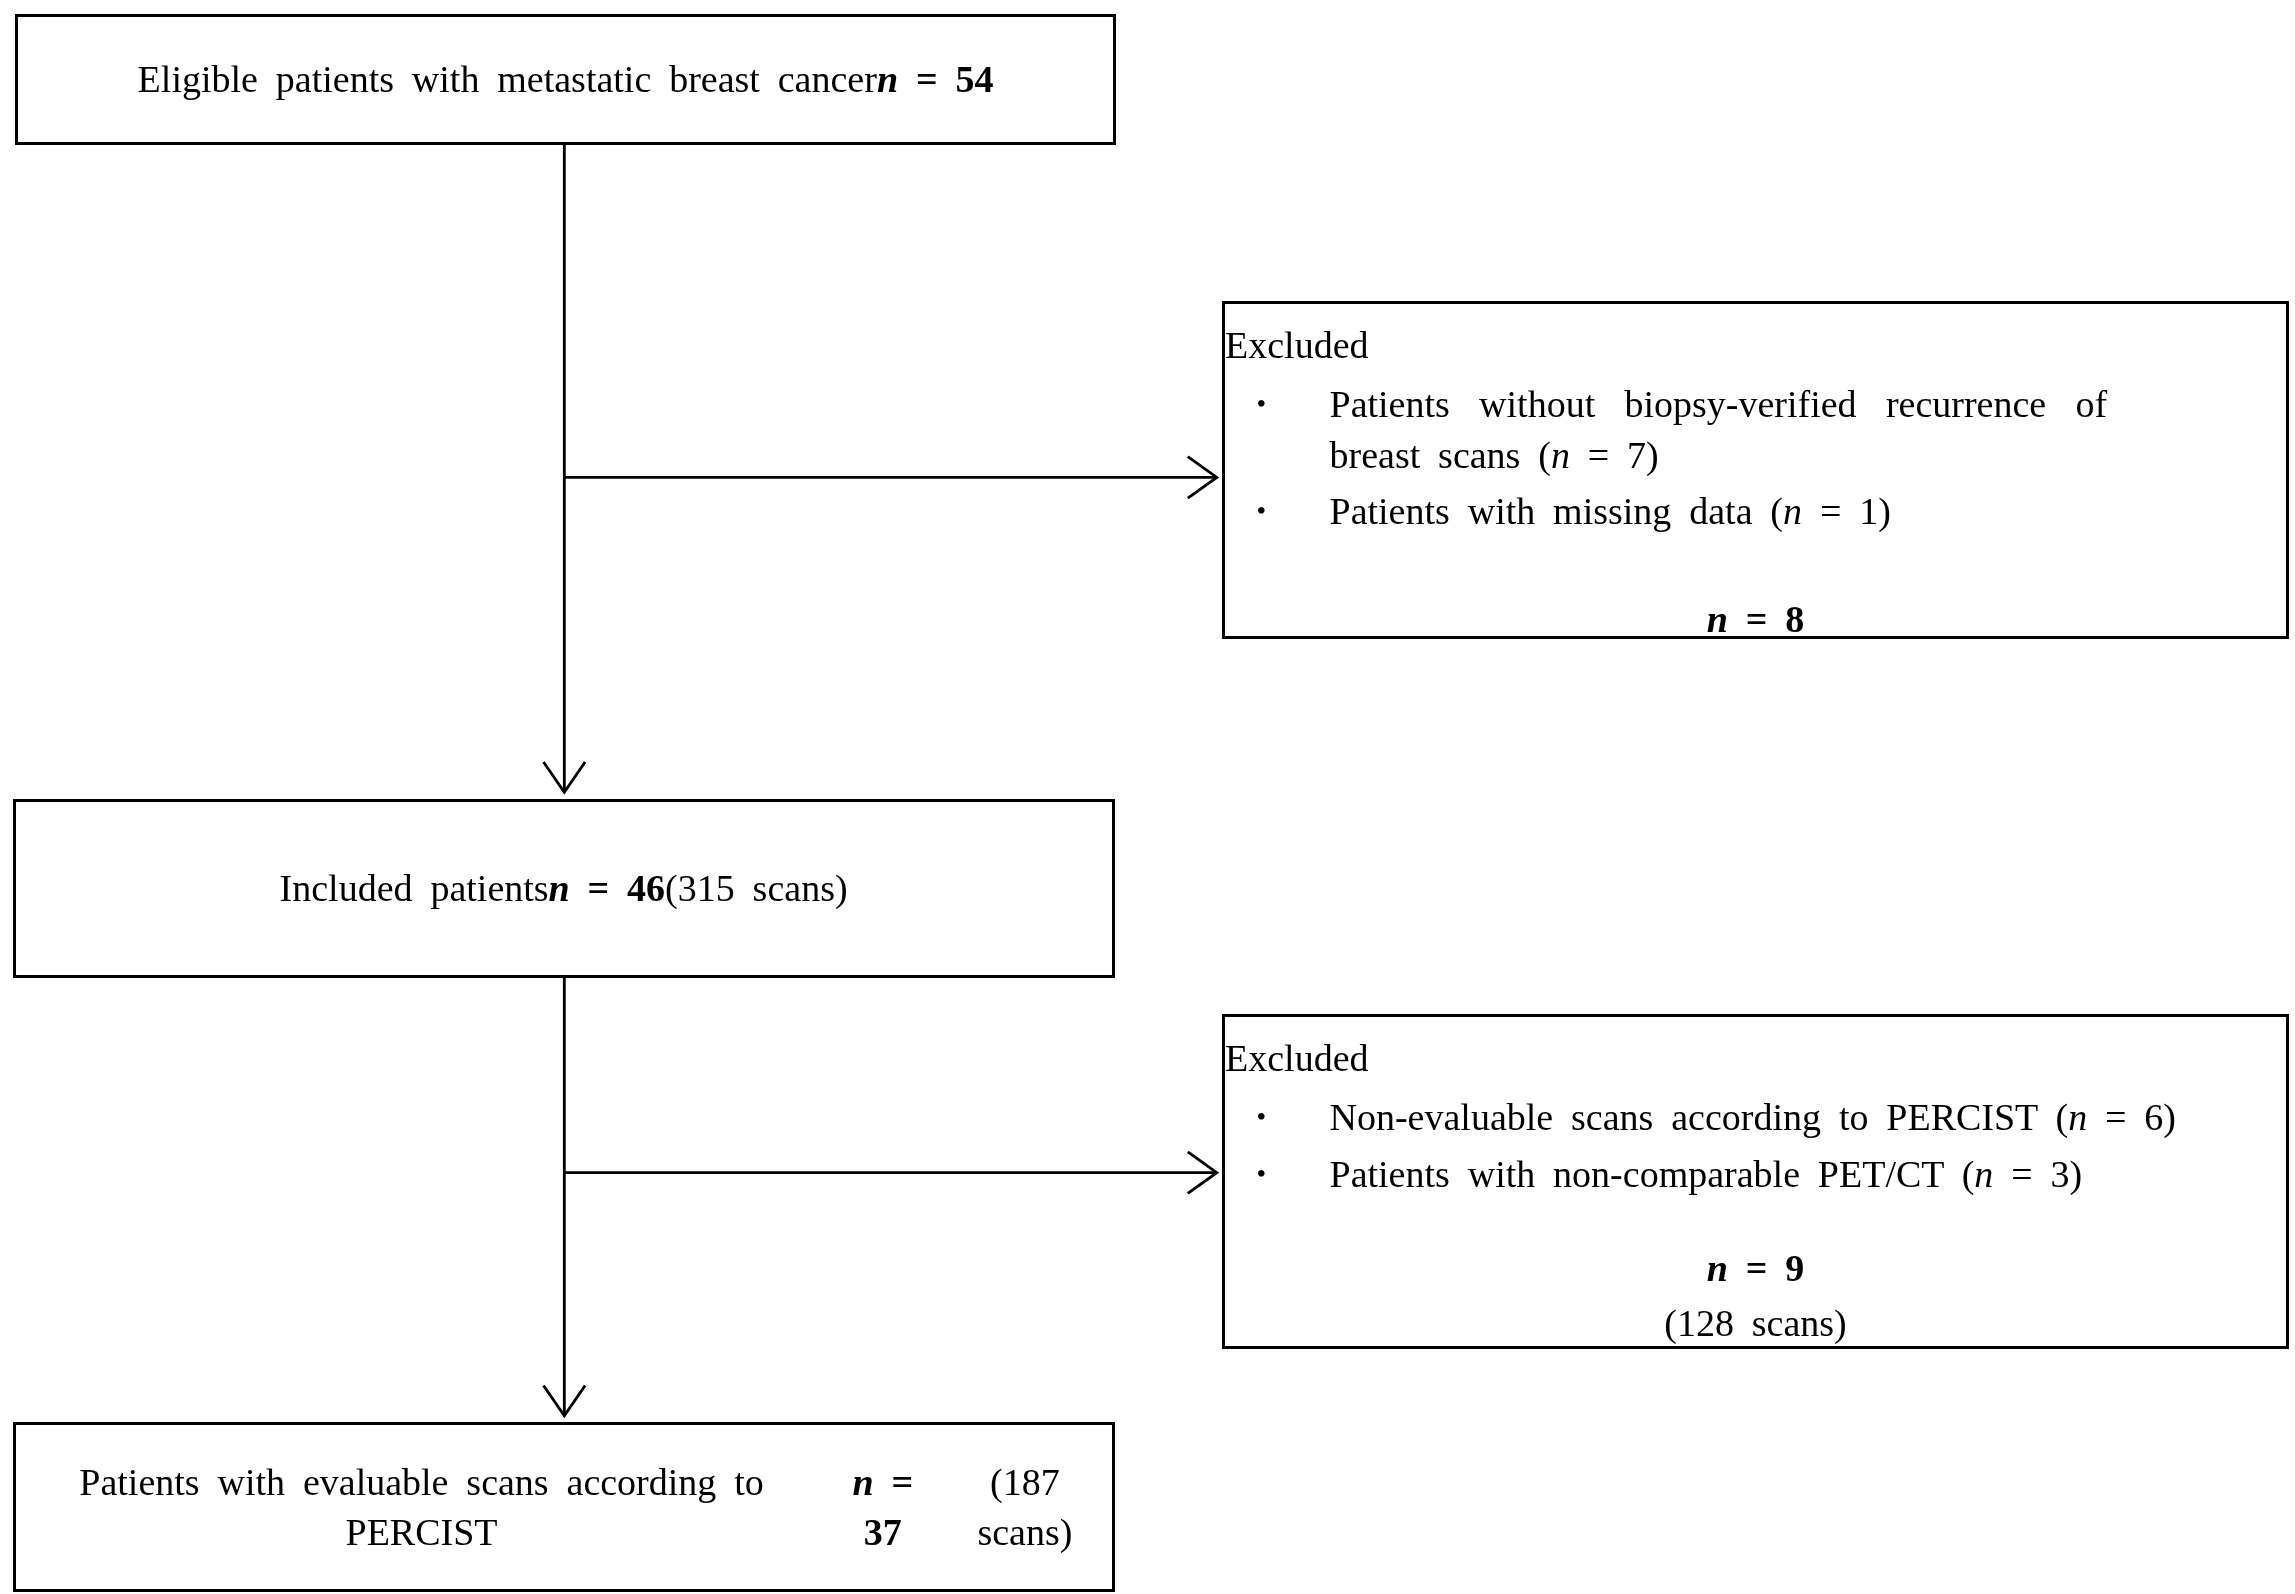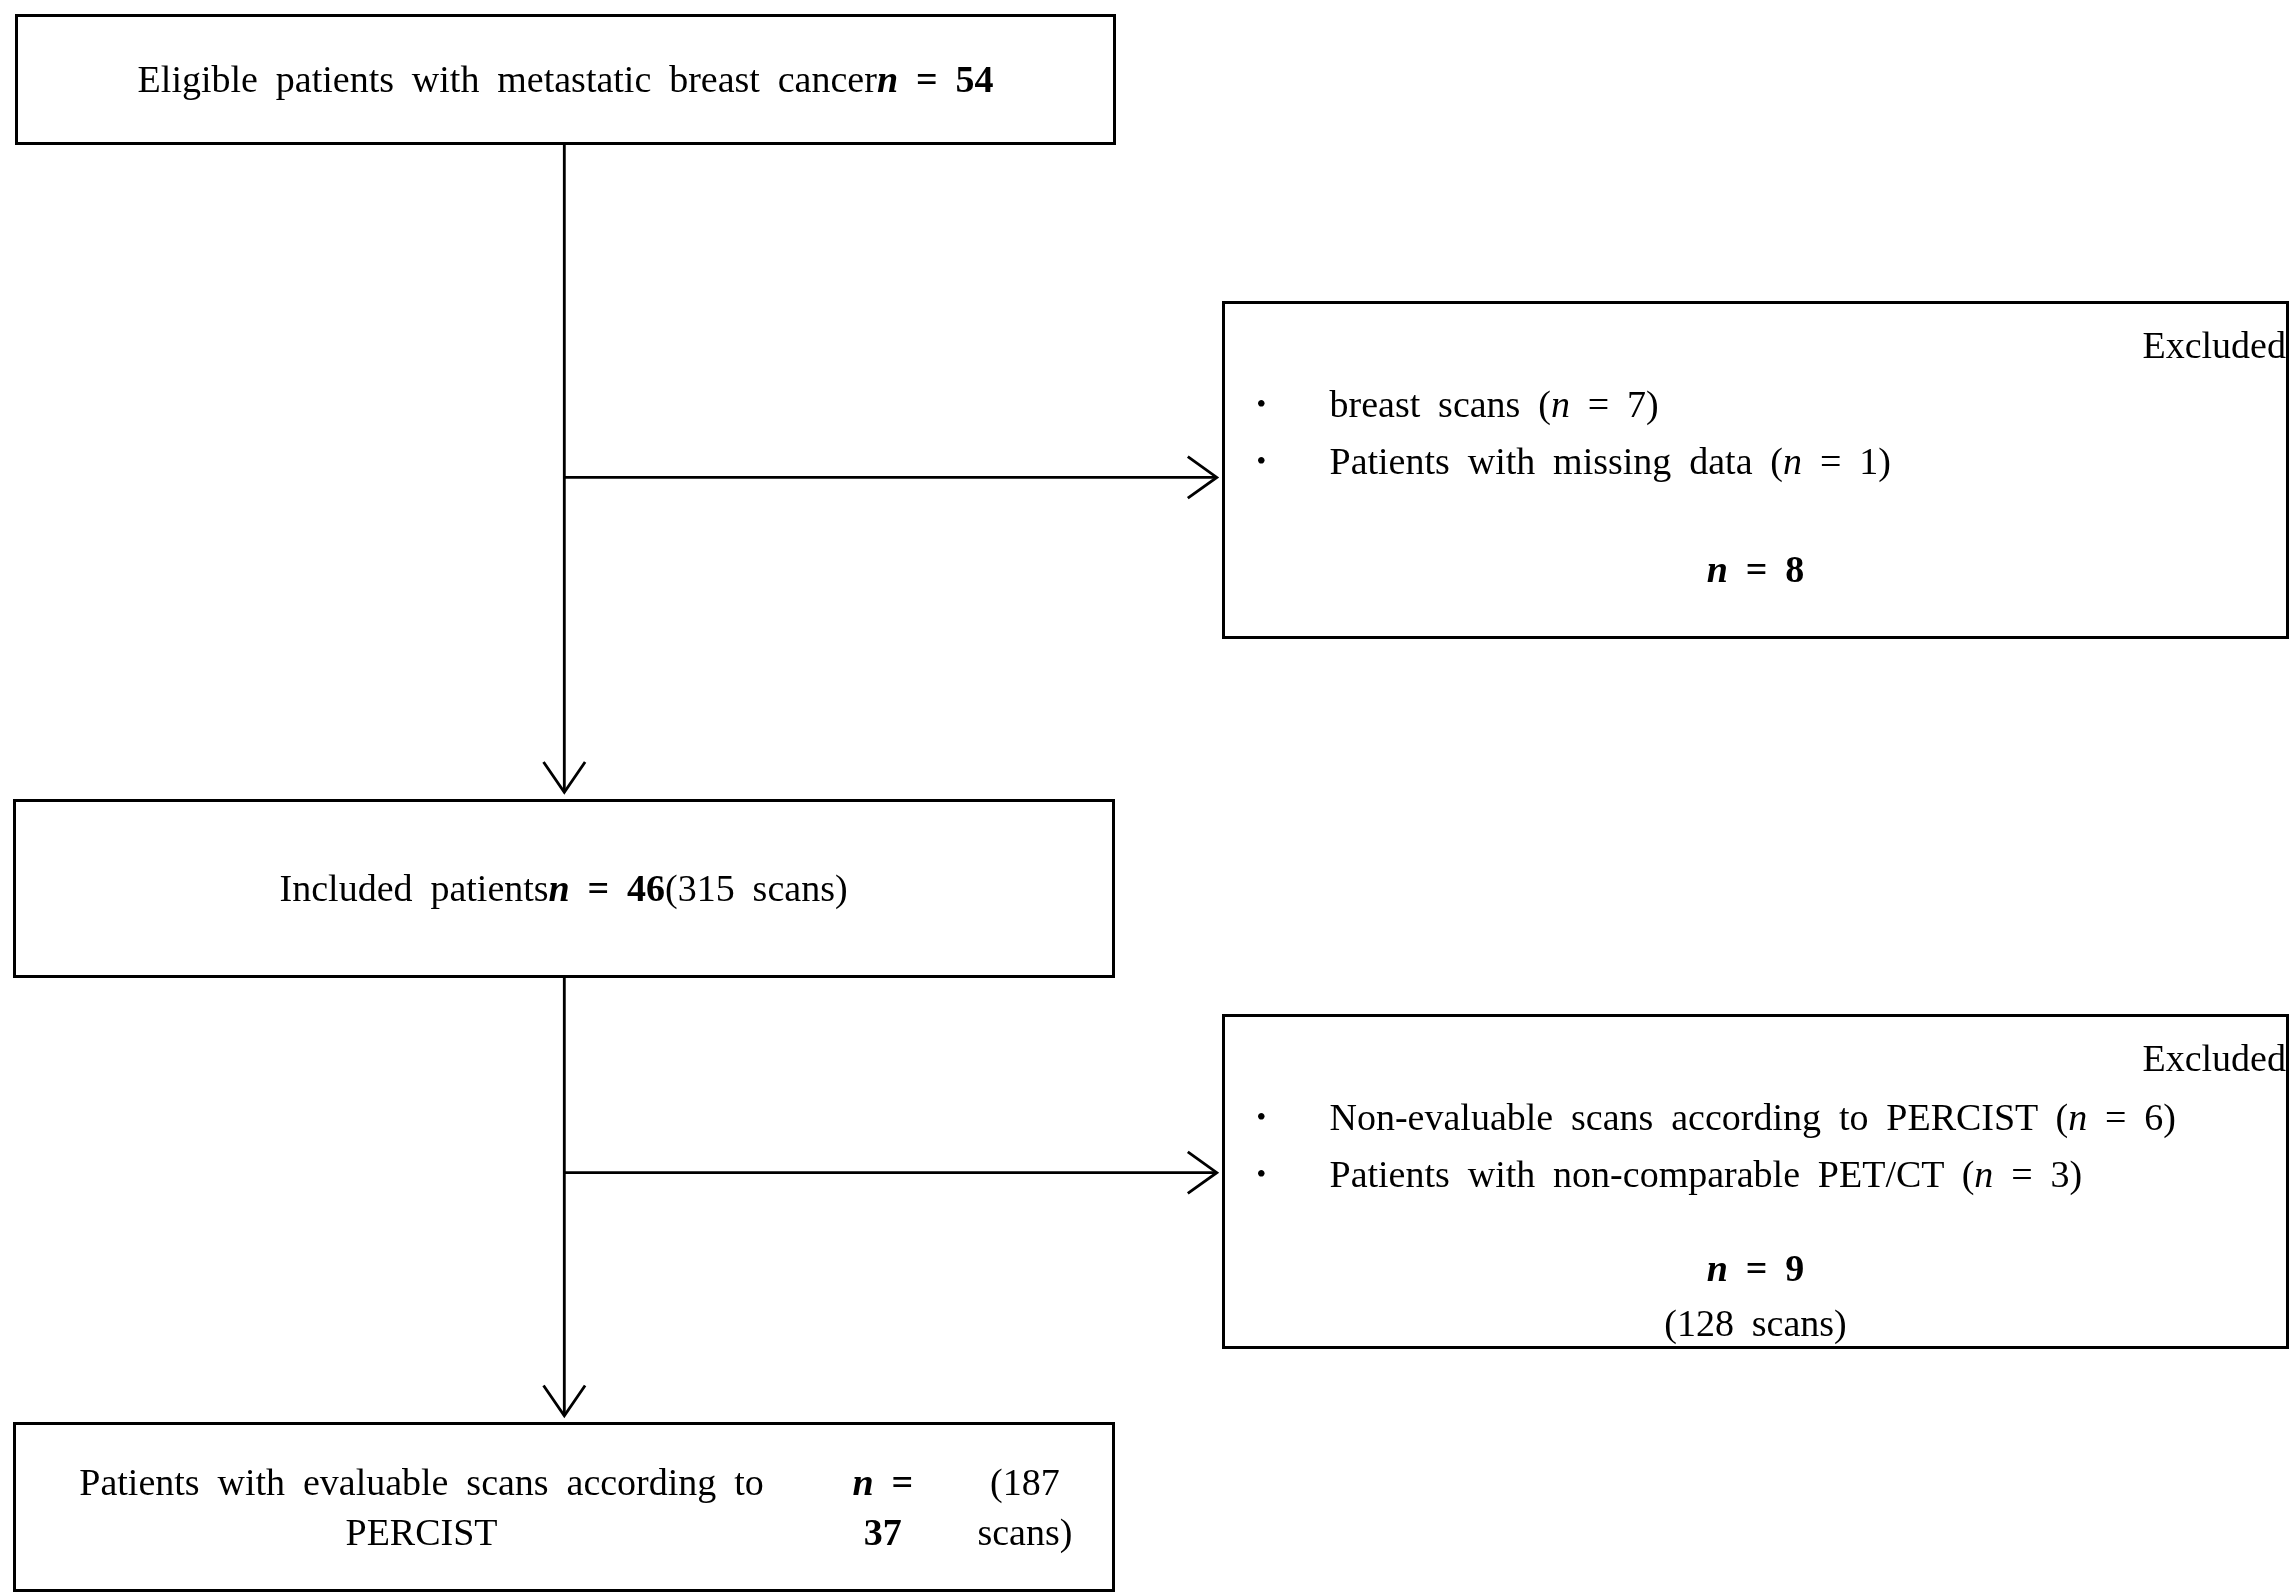--- a/index.html
+++ b/index.html
@@ -46,23 +46,22 @@
   .nline i { font-style: italic; }
   .inl-n { font-style: italic; }
   .excluded {
     display: flex;
     flex-direction: column;
     align-items: stretch;
     justify-content: flex-start;
     padding: 16.4px 0 0 0;
   }
   .ex-title {
-    text-align: right;
+    text-align: left;
     margin-bottom: 8.8px;
-    padding-left: 19px;
   }
   .bullet-row {
     display: flex;
     align-items: flex-start;
     padding-left: 31.5px;
     padding-right: 37px;
     margin-bottom: 6.3px;
   }
   .bullet-row .marker {
     flex: none;
@@ -130,20 +129,21 @@
   <div class="box center-box gap-md" id="box-eligible">
     <div>Eligible patients with metastatic breast cancer</div>
     <div class="nline"><i>n</i><span> = 54</span></div>
   </div>
 
   <div class="box excluded" id="box-excluded-top">
     <div class="ex-title">Excluded</div>
     <div class="bullet-row">
       <span class="marker">•</span>
       <div class="bullet-text">
+        <div class="bl spread">Patients without biopsy-verified recurrence of</div>
         <div class="bl"><span>breast scans (</span><i class="inl-n">n</i><span> = 7)</span></div>
       </div>
     </div>
     <div class="bullet-row">
       <span class="marker">•</span>
       <div class="bullet-text">
         <div class="bl"><span>Patients with missing data (</span><i class="inl-n">n</i><span> = 1)</span></div>
       </div>
     </div>
     <div class="ex-total ex-top-total"><i>n</i><span> = 8</span></div>

